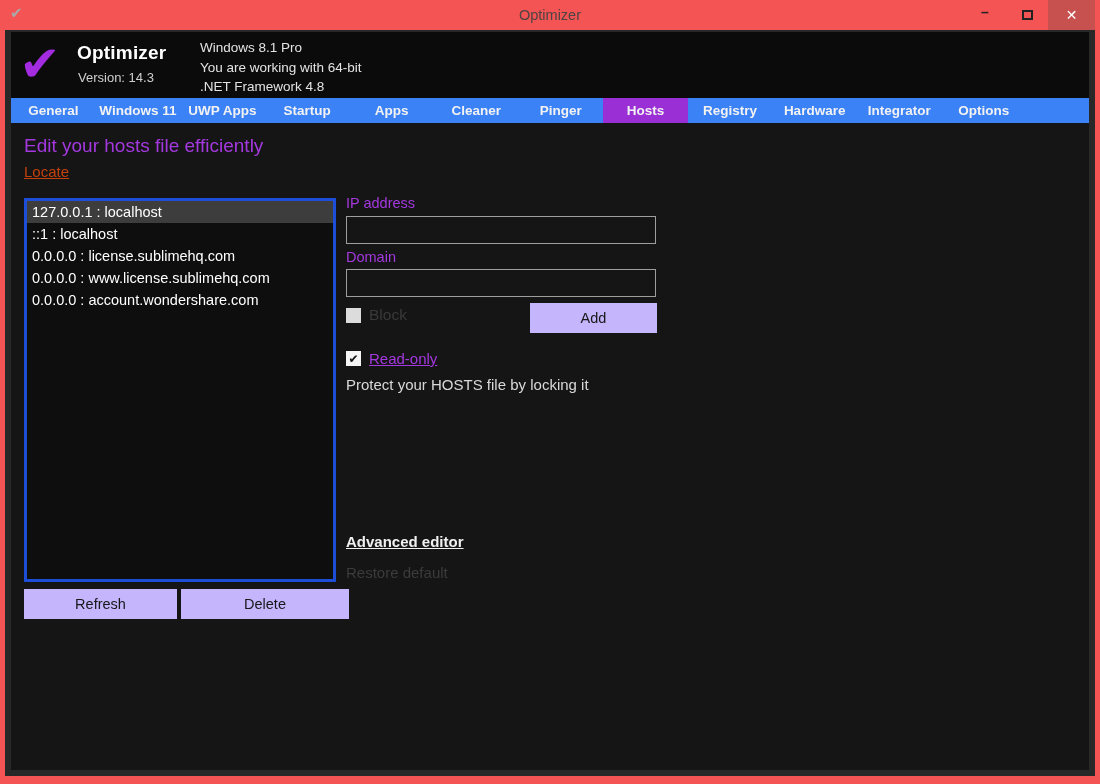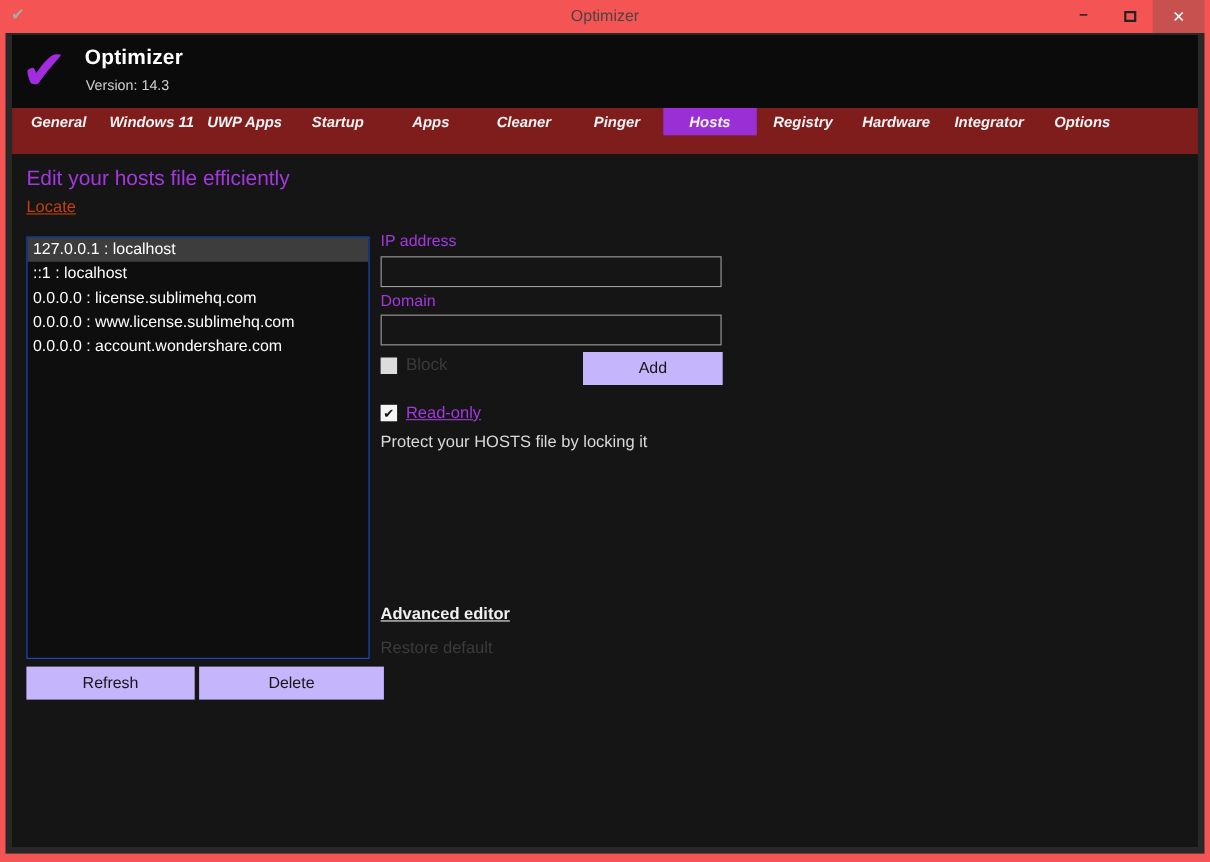--- a/index.html
+++ b/index.html
@@ -66,22 +66,22 @@
     position:absolute; left:67px; top:38px;
     color:#cfcfcf; font-size:13px;
   }
   .sysinfo {
     position:absolute; left:189px; top:6px;
     color:#e3e3e3; font-size:13.5px; line-height:19.5px;
   }
 
   
   .tabbar {
-    height:42px; background:#7f1d1d;
-    display:flex; flex:0 0 auto;font-style:italic;
+    height:25px; background:#3b82f6;
+    display:flex; flex:0 0 auto;
   }
   .tab {
     width:84.6px; height:25px;
     display:flex; align-items:center; justify-content:center;
     color:#f2f2f2; font-size:13.5px; font-weight:600;
     cursor:default; white-space:nowrap;
   }
   .tab.selected { background:#9b2fd6; }
 
   
@@ -91,21 +91,21 @@
     position:absolute; left:13px; top:12px;
     color:#a438df; font-size:19px; font-weight:500;
   }
   .locate-link {
     position:absolute; left:13px; top:40px;
     color:#c2410c; font-size:15px; text-decoration:underline; cursor:pointer;
   }
 
   .listbox {
     position:absolute; left:13px; top:75px; width:312px; height:384px;
-    background:#0e0e0e; border:1px solid #1d4ed8;
+    background:#0e0e0e; border:3px solid #1d4ed8;
     overflow:hidden;
   }
   .list-item {
     height:22px; line-height:22px; padding-left:5px;
     color:#fff; font-size:14.5px; white-space:nowrap; cursor:default;
   }
   .list-item.selected { background:#3d3d3d; }
 
   .btn {
     position:absolute; height:30px;
@@ -179,20 +179,25 @@
   </div>
 </div>
 
 <div class="frame">
   <div class="app">
 
     <div class="header">
       <span class="logo-check">✔</span>
       <div class="app-name">Optimizer</div>
       <div class="app-version">Version: 14.3</div>
+      <div class="sysinfo">
+        <div>Windows 8.1 Pro</div>
+        <div>You are working with 64-bit</div>
+        <div>.NET Framework 4.8</div>
+      </div>
     </div>
 
     <div class="tabbar">
       <div class="tab">General</div>
       <div class="tab">Windows 11</div>
       <div class="tab">UWP Apps</div>
       <div class="tab">Startup</div>
       <div class="tab">Apps</div>
       <div class="tab">Cleaner</div>
       <div class="tab">Pinger</div>

